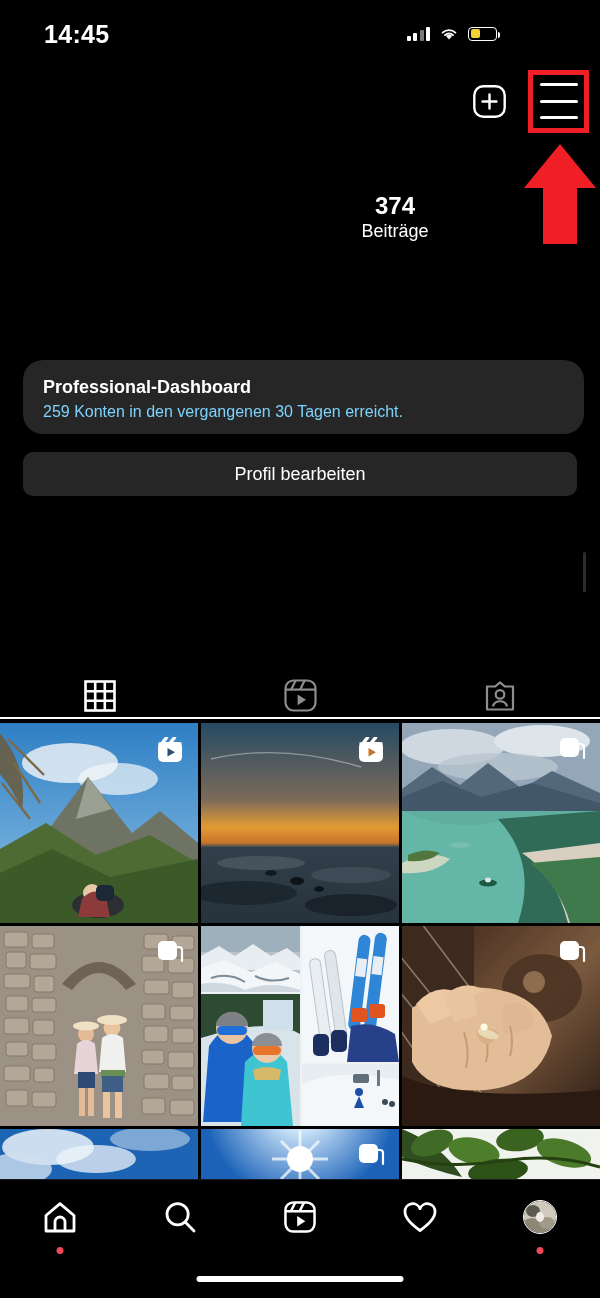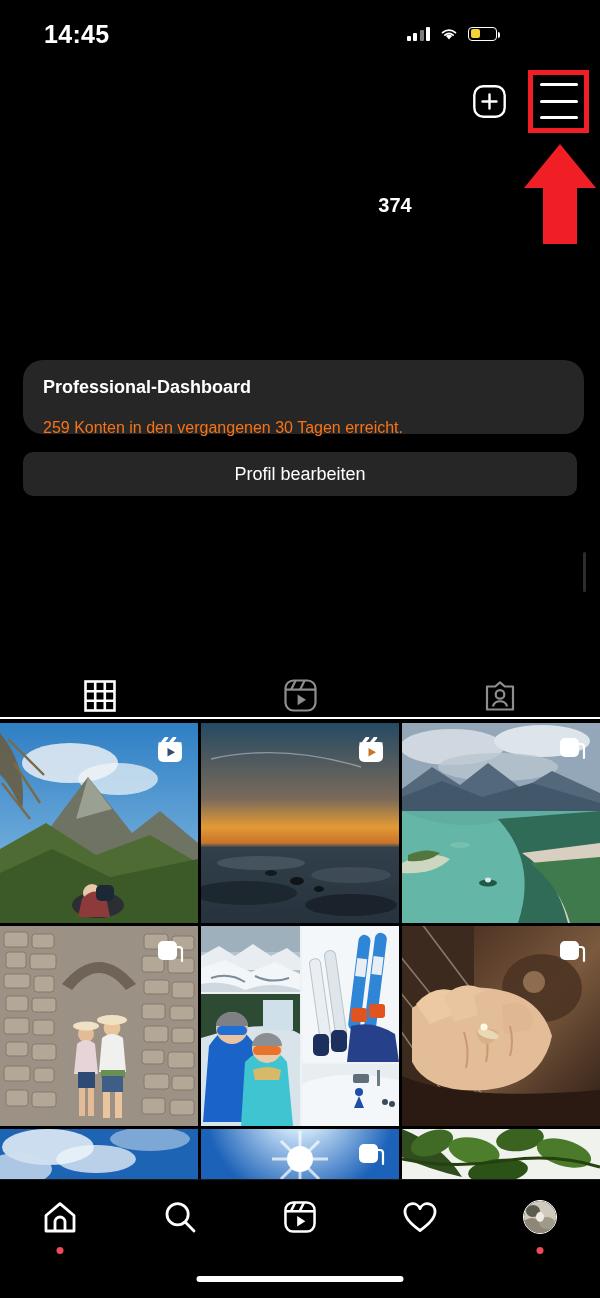--- a/index.html
+++ b/index.html
@@ -27,27 +27,27 @@
   .hdr-burger{position:absolute;left:540px;top:83px;width:38px;height:36px;display:flex;flex-direction:column;justify-content:space-between;}
   .hdr-burger span{display:block;height:3px;background:#fff;border-radius:2px;}
   .hilite-box{position:absolute;left:528px;top:70px;width:61px;height:63px;border:5px solid #f01f26;box-sizing:border-box;}
 
   
   .arrow{position:absolute;left:524px;top:144px;width:72px;height:100px;}
 
   
   .stats{position:absolute;left:190px;top:192px;width:410px;display:flex;}
   .stat{flex:1;text-align:center;}
-  .stat .num{color:#fff;font-size:20px;font-weight:700;line-height:27px;}
+  .stat .num{color:#fff;font-size:24px;font-weight:700;line-height:27px;}
   .stat .lbl{color:#fff;font-size:18px;font-weight:400;line-height:25px;}
 
   
   .dash{position:absolute;left:23px;top:360px;width:561px;height:74px;background:#262626;border-radius:20px;box-sizing:border-box;padding:16px 20px;}
   .dash .t{color:#fff;font-size:18px;font-weight:700;line-height:23px;}
-  .dash .s{color:#f97316;font-size:16px;line-height:22px;margin-top:18px;}
+  .dash .s{color:#7dd3fc;font-size:16px;line-height:22px;margin-top:2px;}
   .editbtn{position:absolute;left:23px;top:452px;width:554px;height:44px;background:#262626;border-radius:10px;
            display:flex;align-items:center;justify-content:center;color:#fff;font-size:18px;font-weight:400;}
 
   .scrollhint{position:absolute;right:14px;top:552px;width:3px;height:40px;background:#2d2d2d;border-radius:2px;}
 
   
   .tabs{position:absolute;left:0;top:672px;width:600px;height:47px;display:flex;}
   .tab{flex:1;display:flex;align-items:center;justify-content:center;}
   .tabbar{position:absolute;left:0;top:717px;width:600px;height:2px;background:#fff;}
 
@@ -104,20 +104,21 @@
   </div>
   <div class="hilite-box"></div>
 
   <svg class="arrow" viewBox="0 0 72 100">
     <path d="M36 0 L72 44 H53 V100 H19 V44 H0 Z" fill="#f01f26"></path>
   </svg>
 
   <div class="stats">
     <div class="stat">
       <div class="num">374</div>
+      <div class="lbl">Beiträge</div>
     </div>
   </div>
 
   <div class="dash">
     <div class="t">Professional-Dashboard</div>
     <div class="s">259 Konten in den vergangenen 30 Tagen erreicht.</div>
   </div>
 
   <div class="editbtn">Profil bearbeiten</div>
 

